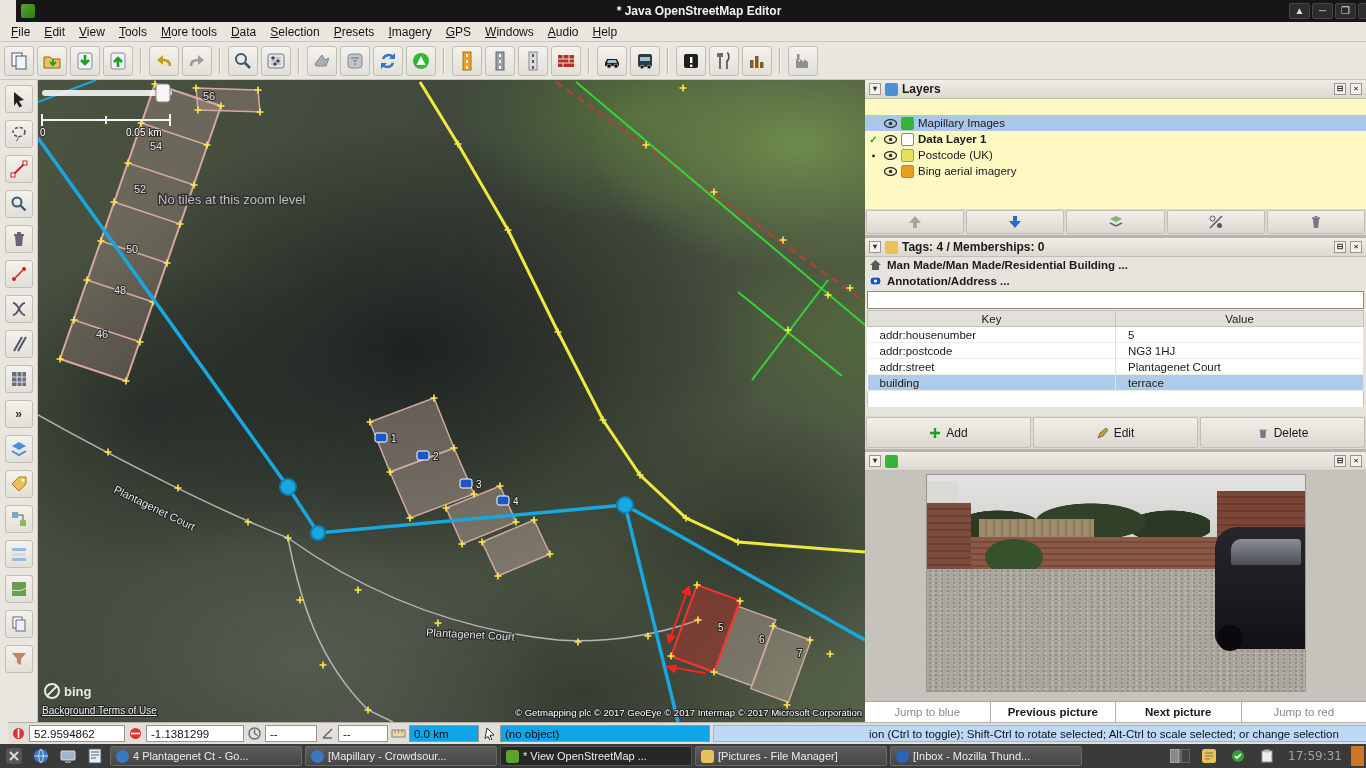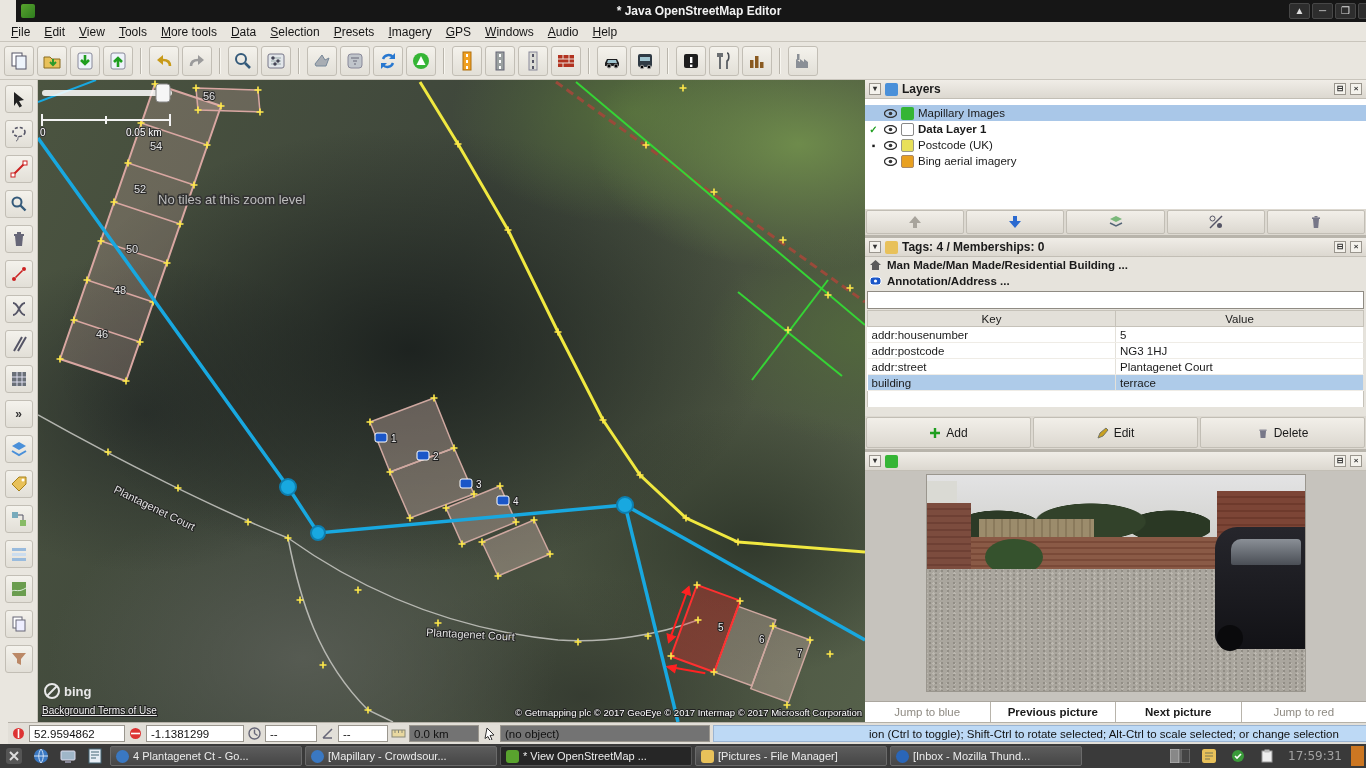--- a/index.html
+++ b/index.html
@@ -44,52 +44,52 @@
 
 
 .rightpanel{position:absolute;left:865px;top:80px;width:501px;height:642px;background:#d9d5ce;display:flex;flex-direction:column}
 .panel{display:flex;flex-direction:column;border-bottom:3px solid #b8b4ab;background:#e6e3dc}
 .phead{height:19px;display:flex;align-items:center;gap:4px;padding:0 4px;background:linear-gradient(#f0ede7,#dcd8d0);border-bottom:1px solid #c2beb5;font-weight:bold;font-size:12px;color:#1a1a1a;flex:none}
 .minisq{width:12px;height:12px;border:1px solid #9a968e;background:#f4f2ec;font-size:8px;line-height:10px;text-align:center;color:#333;flex:none}
 .phead .spacer{flex:1}
 .ptype{width:13px;height:13px;border-radius:2px;flex:none}
 .ptitle{white-space:nowrap;overflow:hidden;text-overflow:ellipsis}
 
-.layerlist{flex:1;background:#ffffff;overflow:hidden;padding-top:6px}
+.layerlist{flex:1;background:#fef9c3;overflow:hidden;padding-top:16px}
 .lrow{height:16px;display:flex;align-items:center;gap:4px;padding-left:2px;font-size:11.5px;color:#1a1a1a}
 .lrow.sel{background:#a9c7e8}
 .lrow .pre{width:13px;text-align:center;font-size:10px;flex:none}
 .ltype{width:13px;height:13px;border-radius:2px;flex:none}
 .lbuttons{height:26px;display:flex;flex:none;background:#ddd9d1}
 .lb{flex:1;margin:1px;border:1px solid #c2beb5;background:linear-gradient(#f2efe9,#dcd8d0);border-radius:2px;display:flex;align-items:center;justify-content:center}
 
 .preset-row{height:16px;display:flex;align-items:center;gap:5px;padding-left:4px;font-weight:bold;font-size:11.5px;color:#1a1a1a;background:#e6e3dc}
 .tag-input{height:18px;margin:2px 2px 1px 2px;border:1px solid #8f8b83;background:#fff;font-size:11.5px;padding:0 3px}
 table.tags{width:calc(100% - 4px);margin:0 2px;border-collapse:collapse;background:#fff;font-size:11.5px;table-layout:fixed}
 table.tags th{background:#e3e0d9;border:1px solid #c6c2b9;font-weight:normal;height:16px;color:#1a1a1a}
-table.tags td{border-right:1px solid #e4e1da;border-bottom:1px solid #efece6;height:16px;padding:0 4px;color:#1a1a1a;overflow:hidden;white-space:nowrap}
+table.tags td{border-right:1px solid #e4e1da;border-bottom:1px solid #efece6;height:16px;padding:0 12px;color:#1a1a1a;overflow:hidden;white-space:nowrap}
 tr.sel td{background:#aecbe9}
 .tagfiller{flex:1;background:#fff;margin:0 2px;border-left:1px solid #c6c2b9;border-right:1px solid #c6c2b9}
 .tbuttons{height:33px;display:flex;flex:none;background:#ddd9d1;margin-top:9px}
 .tb3{flex:1;margin:1px;border:1px solid #c2beb5;background:linear-gradient(#f2efe9,#dcd8d0);border-radius:2px;display:flex;align-items:center;justify-content:center;gap:5px;font-size:12px;color:#1a1a1a}
 
 .photo-wrap{flex:1;background:#c6c3bd;display:flex;justify-content:center;align-items:flex-start;padding-top:3px;overflow:hidden}
 .photo{position:relative;width:380px;height:218px;overflow:hidden;background:linear-gradient(#e3e3e4 0%,#cfcfcb 32%,#b9b6b0 46%);border:1px solid #9a968e}
 .ph{position:absolute}
 .mbuttons{height:21px;display:flex;flex:none;border-top:1px solid #aaa69e;background:#ffffff}
 .mb{flex:1;display:flex;align-items:center;justify-content:center;font-size:11.5px;border-right:1px solid #b8b4ab;color:#1a1a1a}
 .mb:last-child{border-right:none}
 .mb.dis{color:#8e8a82}
 .mb.en{font-weight:bold}
 
 
 .statusbar{position:absolute;top:722px;left:8px;width:100%;height:22px;background:#e2dfd8;border-top:1px solid #b5b1a8;display:flex;align-items:center;padding:0 3px;font-size:11.5px;gap:3px}
 .sicon{width:15px;height:15px;display:flex;align-items:center;justify-content:center;flex:none}
 .sfield{height:17px;border:1px solid #9a968e;background:#fff;display:flex;align-items:center;padding:0 4px;white-space:nowrap;overflow:hidden;color:#111}
-.sfield.blue{background:#737373}
+.sfield.blue{background:#0ea5e9}
 .shelp{flex:1;height:17px;border:1px solid #9ab4d2;background:#bdd9f5;display:flex;align-items:center;padding-left:155px;white-space:nowrap;overflow:hidden;color:#111}
 
 
 .taskbar{position:absolute;top:744px;left:0;width:100%;height:24px;background:#3a3a3a;display:flex;align-items:center;gap:3px;padding:0 2px}
 .task-ico{width:24px;height:20px;display:flex;align-items:center;justify-content:center;border-radius:2px;flex:none}
 .twin{flex:1;max-width:192px;height:20px;background:linear-gradient(#5c5c5c,#464646);border:1px solid #6a6a6a;border-radius:2px;color:#ececec;font-size:11px;display:flex;align-items:center;gap:4px;padding:0 5px;overflow:hidden;white-space:nowrap}
 .twin.active{background:#262626;border-color:#555}
 .twin .wico{width:13px;height:13px;border-radius:50%;flex:none}
 .tray{display:flex;align-items:center;gap:5px;margin-left:auto}
 .clock{color:#a3a3a3;font-size:12px;padding:0 4px;font-family:"DejaVu Sans",sans-serif}

